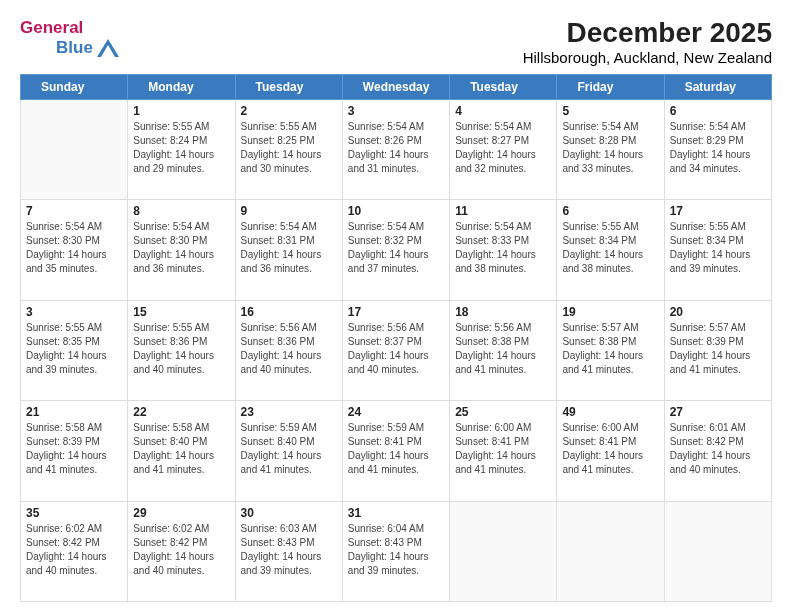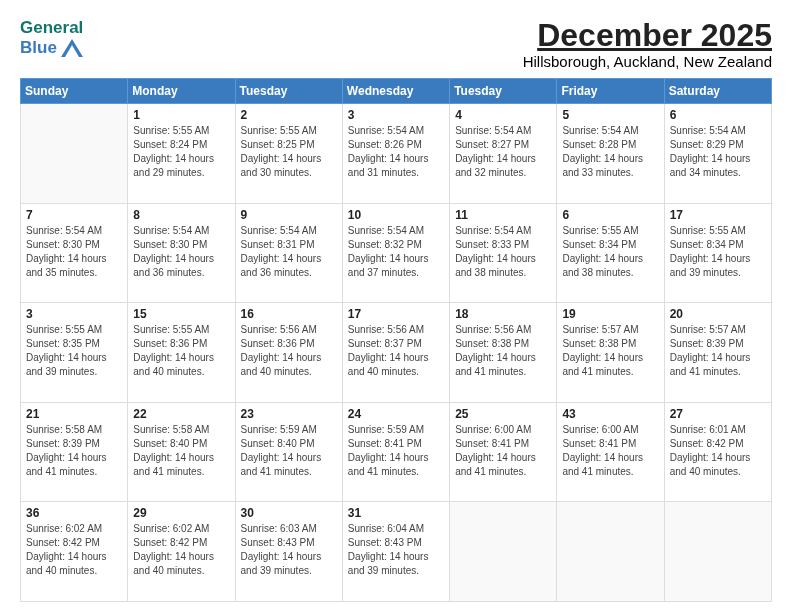--- a/index.html
+++ b/index.html
@@ -20,43 +20,42 @@
     .header {
       display: flex;
       justify-content: space-between;
       align-items: flex-start;
       margin-bottom: 8px;
     }
     .title-block {
       text-align: right;
     }
     .main-title {
-      font-size: 32px;
+      font-size: 28px;
       font-weight: bold;
       color: #222;
       line-height: 1.1;
-      text-decoration: underline;
     }
     .subtitle {
       font-size: 15px;
       color: #000000;
     }
     .calendar {
       flex: 1;
       border: 1px solid #ccc;
       border-collapse: collapse;
       width: 100%;
       table-layout: fixed;
     }
     .calendar th {
       background-color: #3a7abf;
       color: #fff;
       font-size: 12px;
       font-weight: bold;
-      padding: 5px 4px;
+      padding: 5px 20px;
       text-align: left;
       border: 1px solid #5a9ad4;
     }
     .calendar td {
       vertical-align: top;
       padding: 4px 5px;
       border: 1px solid #ddd;
       font-size: 9.5px;
       color: #333;
       background: #fff;
@@ -78,29 +77,30 @@
       line-height: 1.4;
     }
     .logo-wrapper {
       display: flex;
       flex-direction: column;
       align-items: flex-start;
     }
     .logo-line1 {
       font-size: 17px;
       font-weight: bold;
-      color: #0f766e;
+      color: #be185d;
       letter-spacing: 0;
     }
     .logo-line2 {
       font-size: 17px;
       font-weight: bold;
       color: #3a7abf;
       display: flex;
       align-items: center;
+      margin-left: 36px;
     }
   </style>
 </head>
 <body>
 
 <div class="page">
   <div class="header">
     <div class="logo-wrapper">
       <div class="logo-line1">General</div>
       <div class="logo-line2">
@@ -307,37 +307,37 @@
 and 41 minutes.</div>
           </td>
           <td>
             <span class="day-number">25</span>
             <div class="day-info" style="white-space: pre-line;">Sunrise: 6:00 AM
 Sunset: 8:41 PM
 Daylight: 14 hours
 and 41 minutes.</div>
           </td>
           <td>
-            <span class="day-number">43</span>
+            <span class="day-number">49</span>
             <div class="day-info" style="white-space: pre-line;">Sunrise: 6:00 AM
 Sunset: 8:41 PM
 Daylight: 14 hours
 and 41 minutes.</div>
           </td>
           <td>
             <span class="day-number">27</span>
             <div class="day-info" style="white-space: pre-line;">Sunrise: 6:01 AM
 Sunset: 8:42 PM
 Daylight: 14 hours
 and 40 minutes.</div>
           </td>
         </tr>
         <tr>
           <td>
-            <span class="day-number">36</span>
+            <span class="day-number">35</span>
             <div class="day-info" style="white-space: pre-line;">Sunrise: 6:02 AM
 Sunset: 8:42 PM
 Daylight: 14 hours
 and 40 minutes.</div>
           </td>
           <td>
             <span class="day-number">29</span>
             <div class="day-info" style="white-space: pre-line;">Sunrise: 6:02 AM
 Sunset: 8:42 PM
 Daylight: 14 hours

